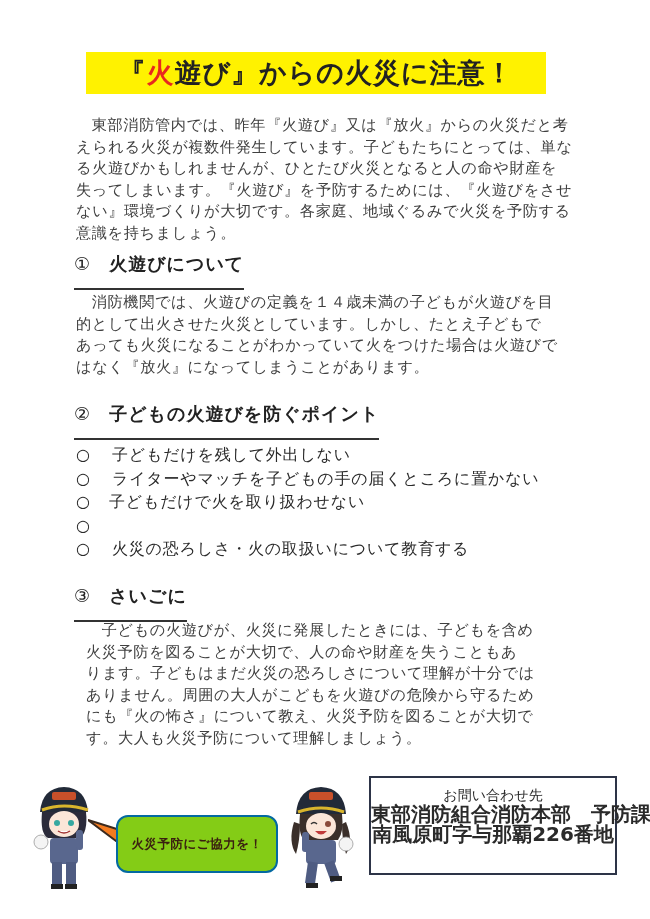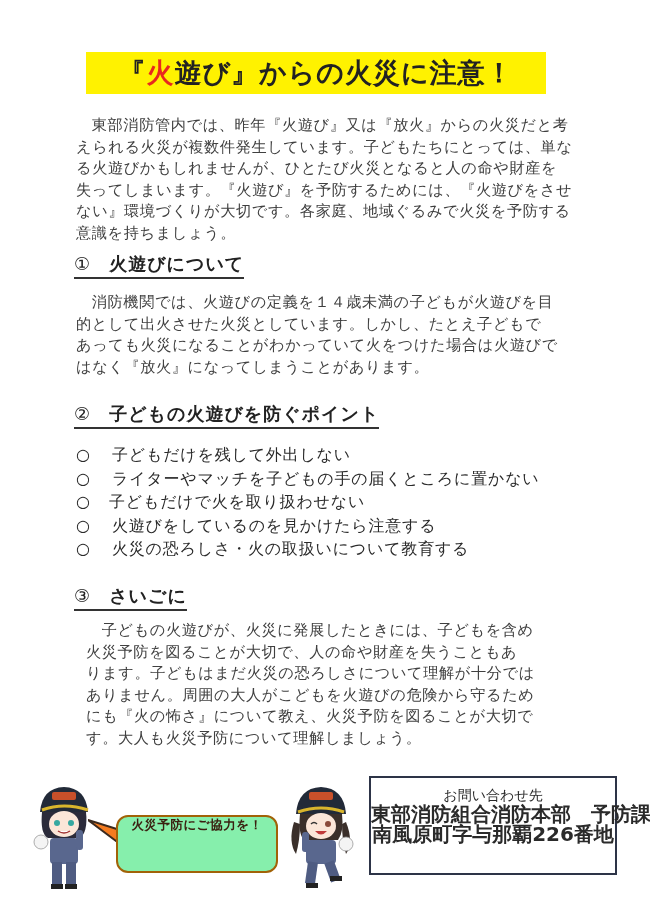--- a/index.html
+++ b/index.html
@@ -15,43 +15,43 @@
     .title-banner .red { color: #e8281e; }
 
     .para {
       position: absolute; font-size: 15.2px; line-height: 21.6px; color: #404040;
       letter-spacing: 0.6px;
     }
     .para p { white-space: nowrap; }
 
     .heading {
       position: absolute; font-size: 18px; font-weight: bold; color: #222;
-      border-bottom: 2px solid #333; padding-bottom: 1px; white-space: nowrap;
+      border-bottom: 2px solid #333; padding-bottom: 12px; white-space: nowrap;
       letter-spacing: 1px;
     }
     .heading .num { margin-right: 18px; font-weight: normal; }
 
     .points { position: absolute; left: 76px; top: 443px; font-size: 16px; line-height: 23.5px; color: #2a2a2a; letter-spacing: 0.8px; }
     .points .pt { white-space: nowrap; display: flex; }
     .points .mark { width: 36px; display: inline-block; }
 
     .contact {
       position: absolute; left: 369px; top: 776px; width: 248px; height: 99px;
       border: 2px solid #2d3447;
       text-align: center; color: #2a2a2a;
     }
     .contact .c-title { font-size: 14px; font-weight: normal; margin-top: 8px; line-height: 18px; }
     .contact .c-line { font-size: 20px; line-height: 20px; white-space: nowrap; font-weight: bold; }
     .contact .c-tel { font-size: 17px; line-height: 24px; white-space: nowrap; letter-spacing: 0.5px; }
     .contact .c-tel .lbl { font-size: 15px; margin-right: 18px; }
 
     .bubble {
       position: absolute; left: 116px; top: 815px; width: 162px; height: 58px;
-      background: #86efac; border: 2px solid #a16207; border-radius: 12px;
-      display: flex; justify-content: center;
+      background: #84cc16; border: 2px solid #0369a1; border-radius: 12px;
+      display: flex; align-items: center; justify-content: center;
       font-size: 12.5px; font-weight: bold; color: #3a2010; letter-spacing: 0.5px;
     }
     .bubble-tail { position: absolute; left: 88px; top: 818px; }
 
     .char { position: absolute; }
   </style>
 </head>
 <body>
 
 <div class="title-banner">
@@ -90,21 +90,20 @@
   <div class="pt">
       <span class="mark">○</span>
       <span>ライターやマッチを子どもの手の届くところに置かない</span>
     </div>
   <div class="pt">
       <span class="mark" style="width:33px">○</span>
       <span>子どもだけで火を取り扱わせない</span>
     </div>
   <div class="pt">
       <span class="mark">○</span>
-      <span>火遊びをしているのを見かけたら注意する</span>
     </div>
   <div class="pt">
       <span class="mark">○</span>
       <span>火災の恐ろしさ・火の取扱いについて教育する</span>
     </div>
 </div>
 
 <div class="heading" style="left:74px; top:584px;">
   <span class="num">③</span><span>さいごに</span>
 </div>

